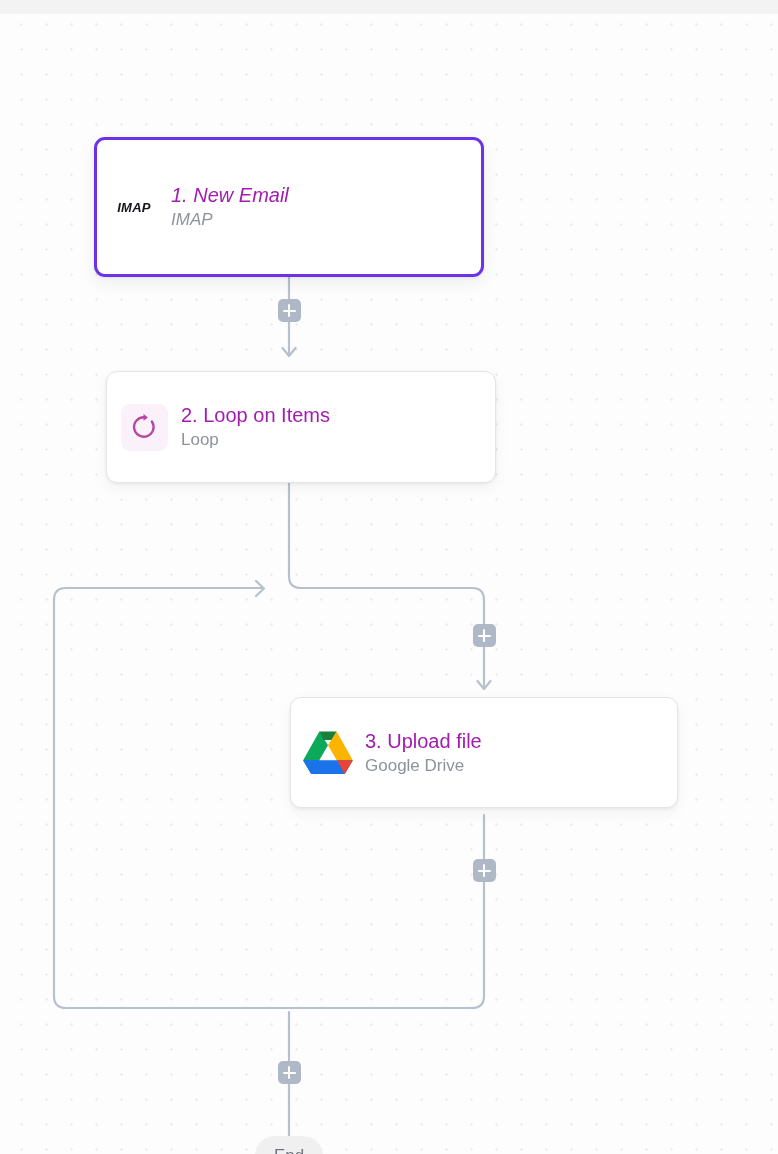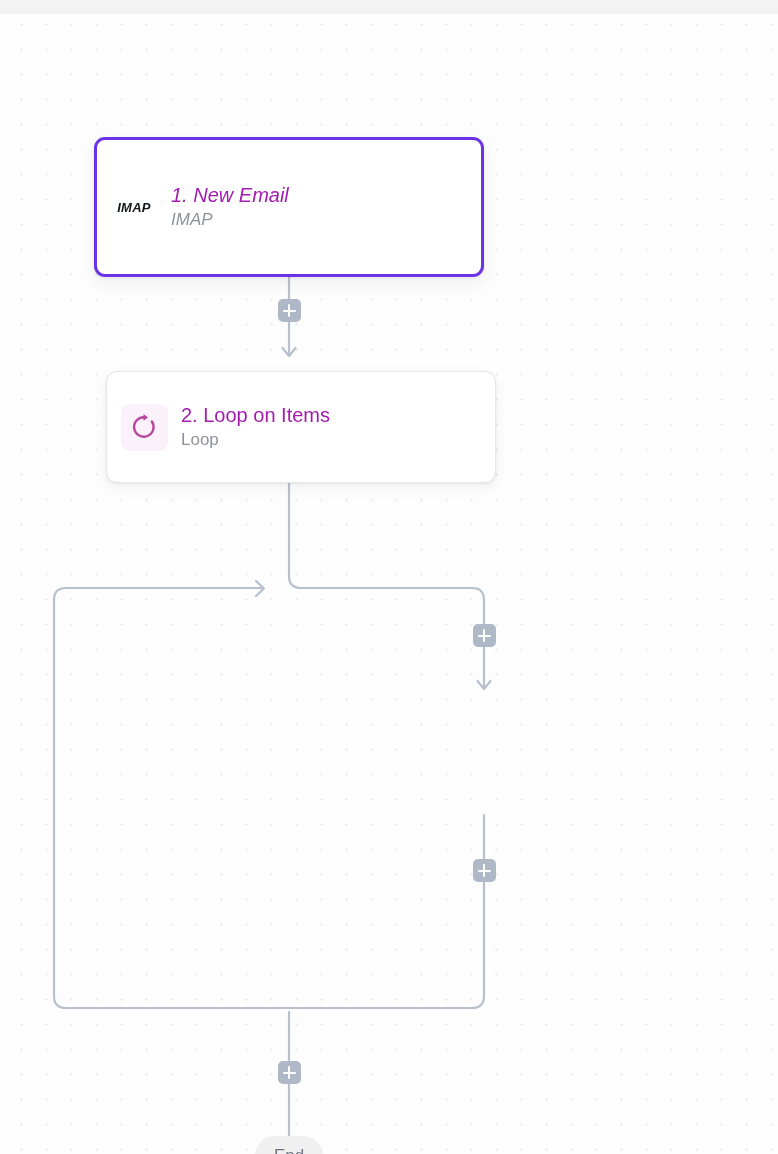--- a/index.html
+++ b/index.html
@@ -221,20 +221,42 @@
       </div>
     </div>
     <div class="node-text">
       <div class="node-title">2. Loop on Items</div>
       <div class="node-sub">Loop</div>
     </div>
   </div>
 
   <div class="plus-btn" style="left:472.5px; top:624px;"></div>
 
+  <div class="node node-plain" style="left:290px; top:697px; width:388px; height:111px;">
+    <div class="node-icon">
+      <svg width="52" height="47" viewBox="0 0 87 78">
+
+        <path d="M 29,4 L 2,52 L 15.5,75 L 43.5,27 Z" fill="#0da95a"></path>
+
+        <path d="M 29,4 L 58,4 L 50,18 L 36,18 Z" fill="#188038"></path>
+
+        <path d="M 58,4 L 85,52 L 71.5,75 L 43.5,27 Z" fill="#fbb400"></path>
+
+        <path d="M 15.5,75 L 71.5,75 L 85,52 L 2,52 Z" fill="#1a73e8"></path>
+
+        <path d="M 85,52 L 71.5,75 L 58.5,52 Z" fill="#ea4335"></path>
+
+        <path d="M 2,52 L 15.5,75 L 28.5,52 Z" fill="#1a73e8"></path>
+      </svg>
+    </div>
+    <div class="node-text">
+      <div class="node-title">3. Upload file</div>
+      <div class="node-sub">Google Drive</div>
+    </div>
+  </div>
 
   <div class="plus-btn" style="left:472.5px; top:859px;"></div>
 
   <div class="plus-btn" style="left:277.5px; top:1061px;"></div>
 
   <div class="end-pill">End</div>
 
 </div>
 
 </body></html>

